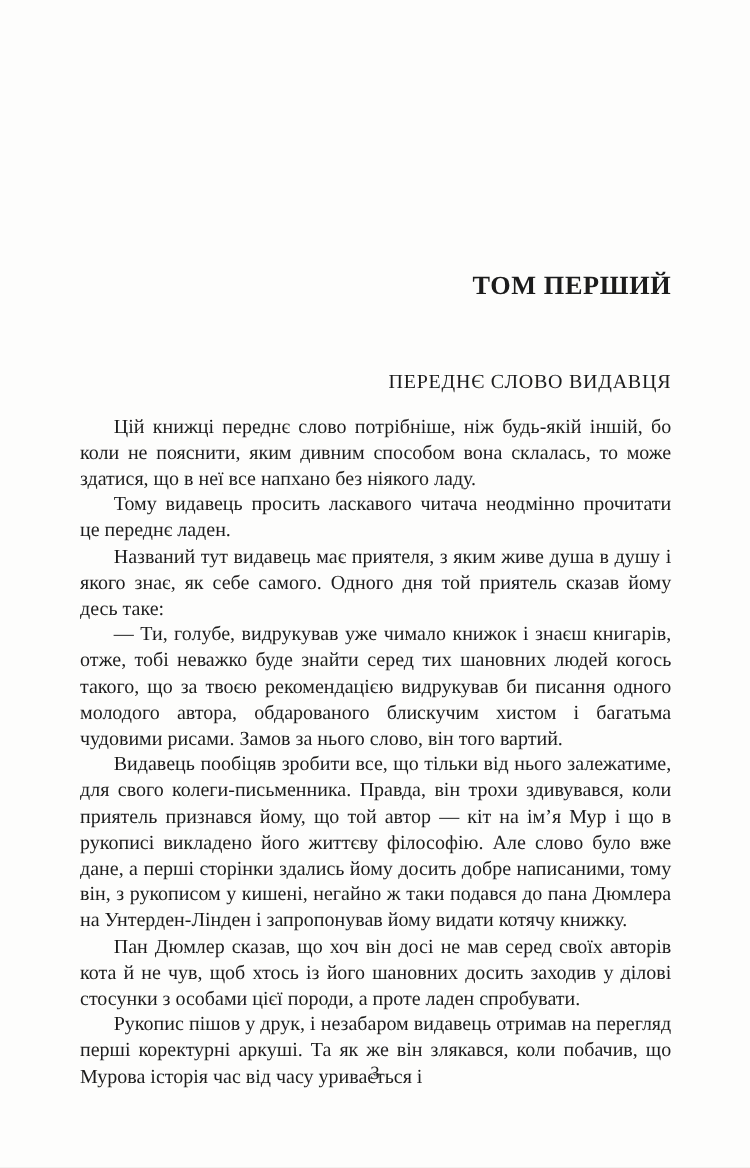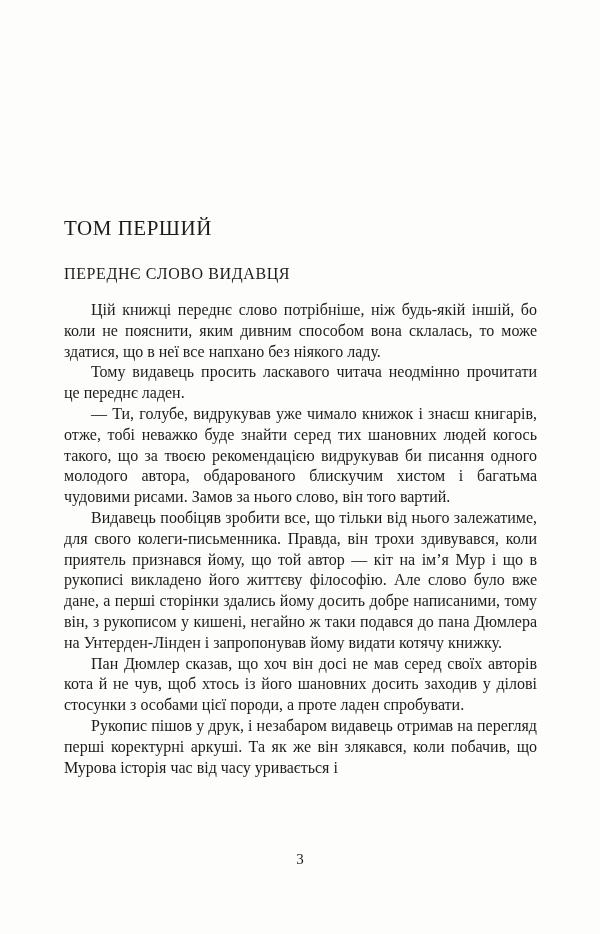--- a/index.html
+++ b/index.html
@@ -13,29 +13,29 @@
     height: 934px;
     margin: 0 auto;
     background: #fdfdfc;
     box-sizing: border-box;
     padding: 216px 63px 0 64px;
     font-family: "Liberation Serif", "DejaVu Serif", serif;
     color: #1c1c1c;
     overflow: hidden;
   }
   .chapter-title {
-    margin: 0 0 24px 0;
-    text-align: left;
+    margin: 0 0 56px 0;
+    text-align: right;
     font-size: 21px;
-    font-weight: normal;
+    font-weight: bold;
     letter-spacing: 0.5px;
   }
   .section-title {
     margin: 0 0 17px 0;
-    text-align: left;
+    text-align: right;
     font-size: 16px;
     font-weight: normal;
     letter-spacing: 0.6px;
   }
   .body-text p {
     margin: 0;
     font-size: 16px;
     line-height: 20.8px;
     text-align: justify;
     text-indent: 27px;
@@ -52,19 +52,20 @@
 </style>
 </head>
 <body>
 
 <div class="page">
   <h1 class="chapter-title">ТОМ ПЕРШИЙ</h1>
   <h2 class="section-title">ПЕРЕДНЄ СЛОВО ВИДАВЦЯ</h2>
   <div class="body-text">
     <p>Цій книжці переднє слово потрібніше, ніж будь-якій іншій, бо коли не пояснити, яким дивним способом вона склалась, то може здатися, що в неї все напхано без ніякого ладу.</p>
     <p>Тому видавець просить ласкавого читача неодмінно прочитати це переднє ладен.</p>
+    <p>Названий тут видавець має приятеля, з яким живе душа в душу і якого знає, як себе самого. Одного дня той приятель сказав йому десь таке:</p>
     <p>— Ти, голубе, видрукував уже чимало книжок і знаєш книгарів, отже, тобі неважко буде знайти серед тих шановних людей когось такого, що за твоєю рекомендацією видрукував би писання одного молодого автора, обдарованого блискучим хистом і багатьма чудовими рисами. Замов за нього слово, він того вартий.</p>
     <p>Видавець пообіцяв зробити все, що тільки від нього залежатиме, для свого колеги-письменника. Правда, він трохи здивувався, коли приятель признався йому, що той автор — кіт на ім’я Мур і що в рукописі викладено його життєву філософію. Але слово було вже дане, а перші сторінки здались йому досить добре написаними, тому він, з рукописом у кишені, негайно ж таки подався до пана Дюмлера на Унтерден-Лінден і запропонував йому видати котячу книжку.</p>
     <p>Пан Дюмлер сказав, що хоч він досі не мав серед своїх авторів кота й не чув, щоб хтось із його шановних досить заходив у ділові стосунки з особами цієї породи, а проте ладен спробувати.</p>
     <p>Рукопис пішов у друк, і незабаром видавець отримав на перегляд перші коректурні аркуші. Та як же він злякався, коли побачив, що Мурова історія час від часу уривається і</p>
   </div>
   <div class="page-number">3</div>
 </div>
 
 </body></html>

